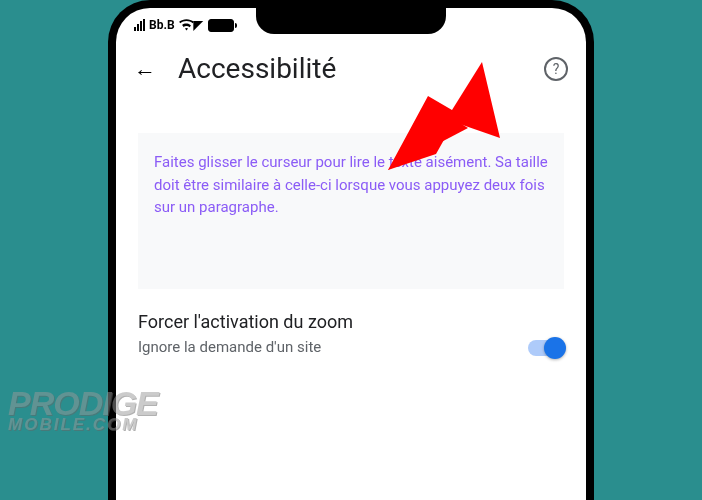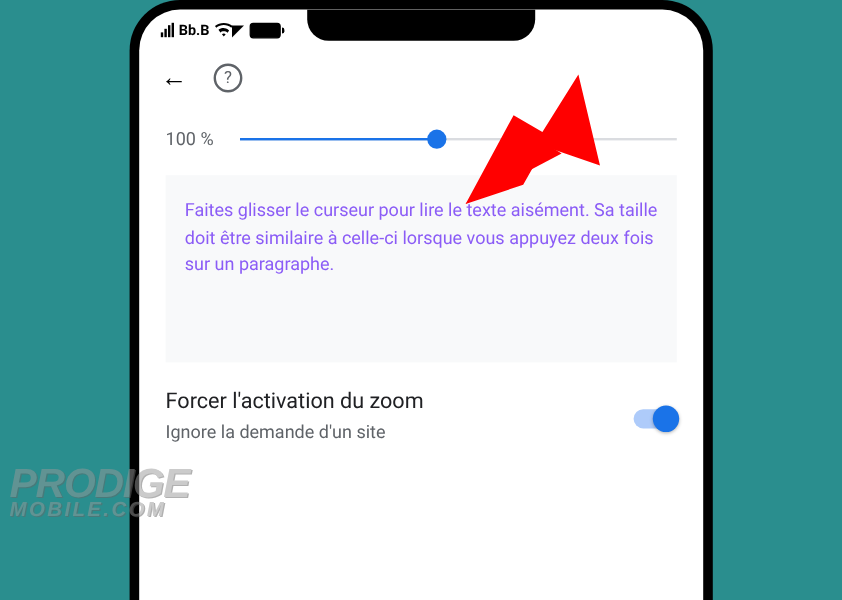--- a/index.html
+++ b/index.html
@@ -102,21 +102,21 @@
     }
     .preview {
       margin: 14px 22px 0;
       background: #f8f9fa;
       padding: 18px 16px 70px;
       font-size: 15px; line-height: 1.5;
       color: #8b5cf6;
     }
     .zoom-section {
       padding: 22px 22px 0;
-      display: flex; justify-content: space-between; align-items: center;
+      display: flex; justify-content: space-between; align-items: flex-end;
     }
     .zoom-text .zt-title { font-size: 18px; color: #202124; }
     .zoom-text .zt-sub { font-size: 15px; color: #5f6368; margin-top: 6px; }
     .toggle {
       width: 36px; height: 16px;
       background: #aecbfa;
       border-radius: 10px;
       position: relative;
       margin-top: 6px;
       cursor: pointer;
@@ -170,32 +170,25 @@
           </svg>
       </div>
       <div class="status-right">
         <span class="loc-arrow">◤</span>
         <span class="battery"></span>
       </div>
     </div>
 
     <div class="header">
       <span class="back-btn">←</span>
+      <span class="title">Accessibilité</span>
       <span class="help-btn">?</span>
     </div>
 
     <div class="section">
-      <div class="slider-row">
-        <span class="percent">100 %</span>
-        <div class="slider">
-          <div class="track"></div>
-          <div class="track-fill"></div>
-          <div class="thumb"></div>
-        </div>
-      </div>
     </div>
 
     <div class="preview">Faites glisser le curseur pour lire le texte aisément. Sa taille doit être similaire à celle-ci lorsque vous appuyez deux fois sur un paragraphe.</div>
 
     <div class="zoom-section">
       <div class="zoom-text">
         <div class="zt-title">Forcer l'activation du zoom</div>
         <div class="zt-sub">Ignore la demande d'un site</div>
       </div>
       <div class="toggle"></div>

